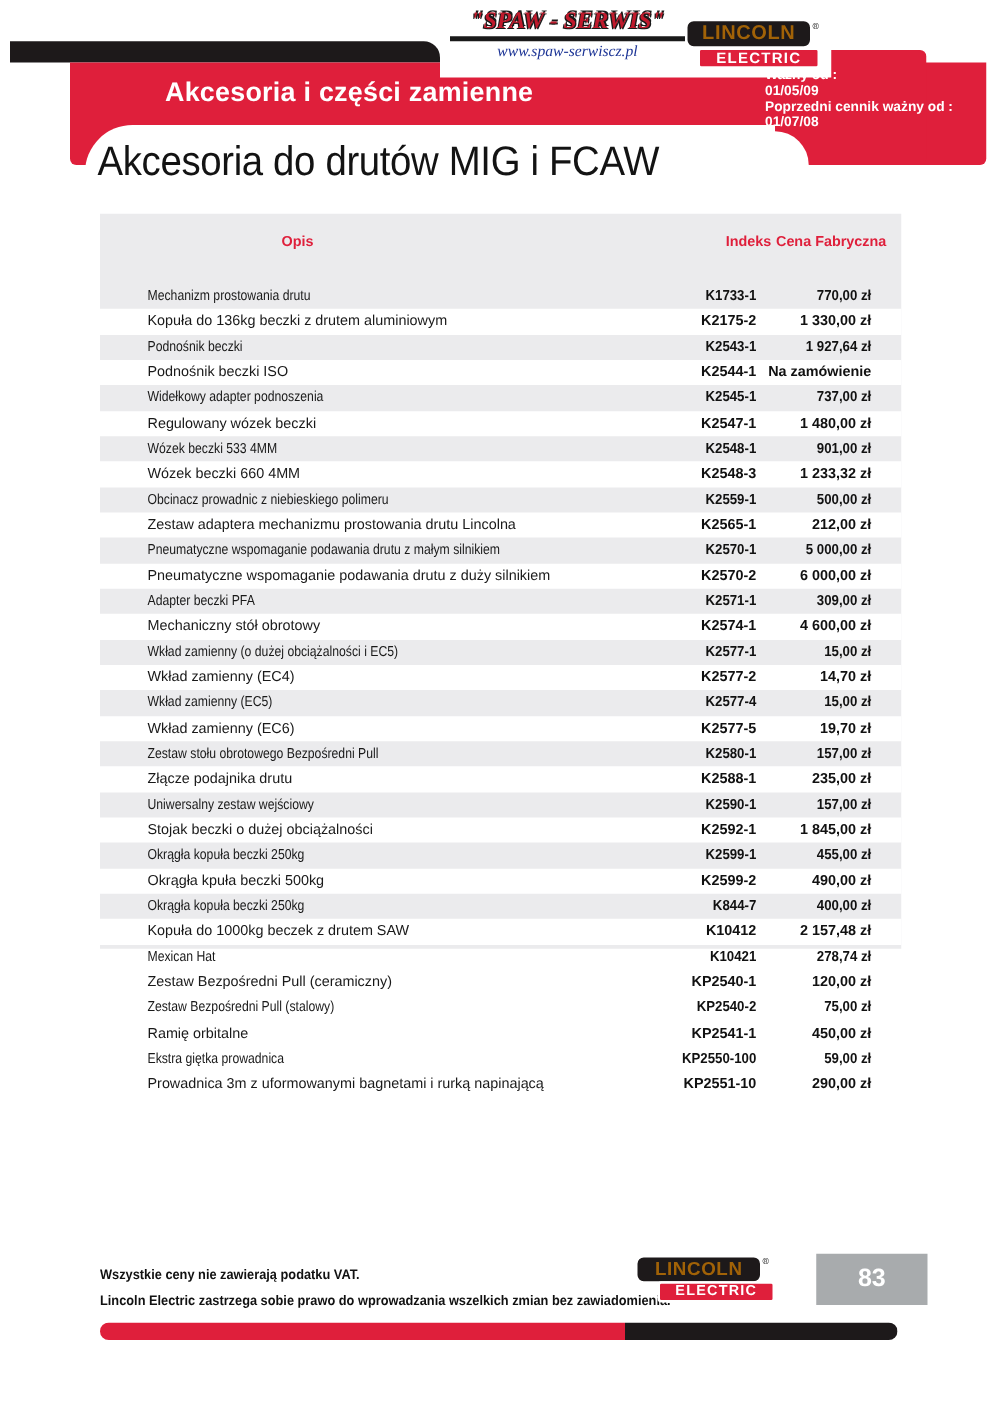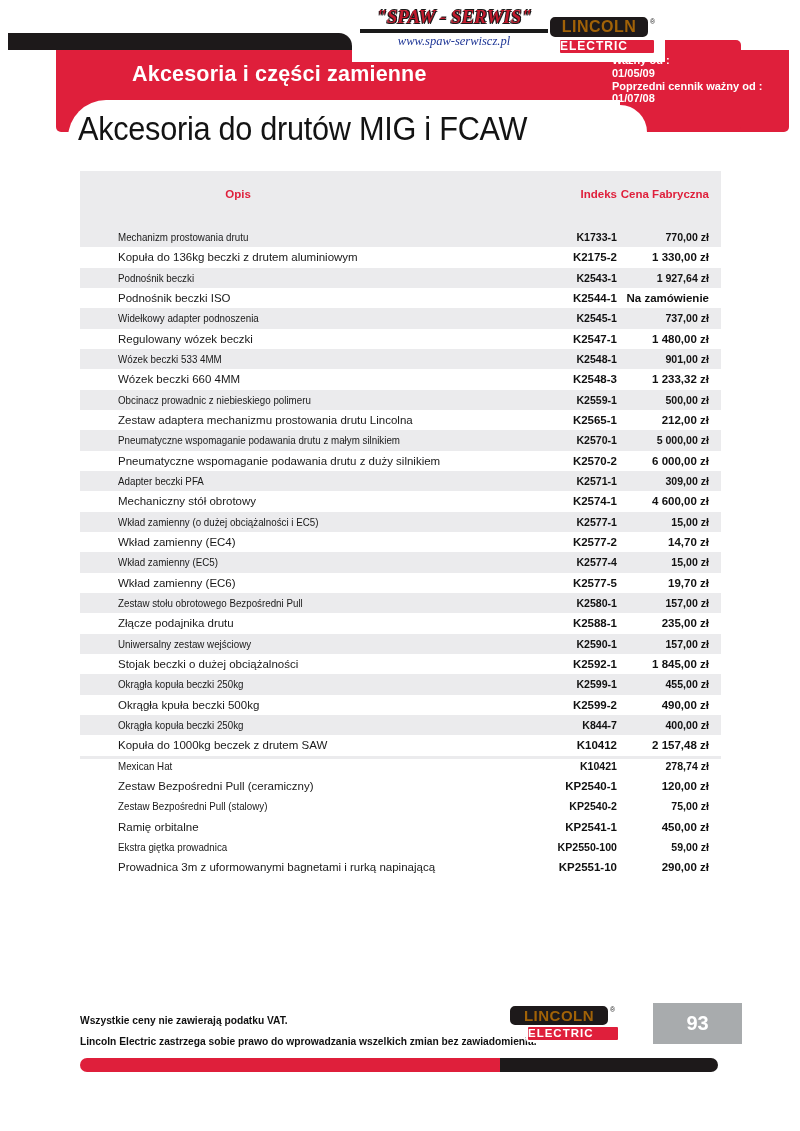--- a/index.html
+++ b/index.html
@@ -30,41 +30,41 @@
     font-size:19px;color:#c01a2c;white-space:nowrap;
     text-shadow:1px 1px 0 #1a1a1a,-1px 1px 0 #1a1a1a,1px -1px 0 #1a1a1a;}
   .spaw-rule{margin:1px auto 1px auto;width:188px;height:4px;
     border-top:3px solid #1a1a1a;border-bottom:1px solid #1a1a1a;box-sizing:border-box;}
   .spaw-url{font-family:"Liberation Serif", serif;font-style:italic;font-weight:normal;
     font-size:12.5px;color:#1d3596;white-space:nowrap;}
   .lincoln-box{position:absolute;background:#17131a;background:#1d191a;color:#a16207;
     font-weight:bold;text-align:center;border-radius:7px;border:2px solid #fff;
     box-sizing:border-box;letter-spacing:.5px;}
   .electric-box{position:absolute;background:#df1f3b;color:#fff;font-weight:bold;
-    border:2px solid #fff;border-radius:3px;box-sizing:border-box;
+    text-align:center;border:2px solid #fff;border-radius:3px;box-sizing:border-box;
     letter-spacing:1px;}
   .reg-mark{position:absolute;font-size:7px;color:#1a1a1a;}
   .top-lincoln{left:196px;top:15px;width:102px;height:24px;font-size:16px;line-height:20px;}
   .top-electric{left:206px;top:38px;width:98px;height:17px;font-size:12px;line-height:13px;}
   .top-reg{left:298px;top:18px;}
   
   .page-title{position:absolute;left:78px;top:110px;font-size:33px;color:#131313;
     transform:scaleX(.93);transform-origin:0 0;white-space:nowrap;letter-spacing:-.3px;}
   
   .price-table{position:absolute;left:80px;top:171px;width:641px;height:588px;
     background:#ebebed;}
   .thead{display:flex;height:56px;padding:17px 12px 0 38px;box-sizing:border-box;
     color:#df1f3b;font-weight:bold;font-size:11.5px;}
   .cell{white-space:nowrap;}
   .cell.desc{flex:1;min-width:0;}
   .cell.idx{width:118px;text-align:right;}
   .cell.price{width:92px;text-align:right;}
   .opis-label{display:inline-block;width:240px;text-align:center;}
   .trow{display:flex;height:20.33px;align-items:center;
-    padding:0 12px 0 38px;box-sizing:border-box;font-size:11.5px;}
+    padding:0 24px 0 38px;box-sizing:border-box;font-size:11.5px;}
   .trow:nth-child(even){background:#ffffff;}
   .trow .desc-inner{display:inline-block;color:#191919;}
   .trow:nth-child(odd) .desc-inner{transform:scaleX(.85);transform-origin:0 50%;}
   .trow .idx,.trow .price{font-weight:bold;color:#111;}
   .trow:nth-child(odd) .idx,.trow:nth-child(odd) .price{
     transform:scaleX(.92);transform-origin:100% 50%;}
   
   .footnote{position:absolute;left:80px;font-size:11px;font-weight:bold;color:#111;
     transform:scaleX(.93);transform-origin:0 0;white-space:nowrap;}
   .footnote.n1{top:1014px;}
@@ -380,18 +380,18 @@
 </div>
 </div>
 
 <div class="footnote n1">Wszystkie ceny nie zawierają podatku VAT.</div>
 <div class="footnote n2">Lincoln Electric zastrzega sobie prawo do wprowadzania wszelkich zmian bez zawiadomienia.</div>
 
 <div class="lincoln-box foot-lincoln">LINCOLN</div>
 <div class="reg-mark foot-reg">®</div>
 <div class="electric-box foot-electric">ELECTRIC</div>
 
-<div class="page-num-box">93</div>
+<div class="page-num-box">83</div>
 
 <div class="bottom-bar">
   <div class="seg-red"></div>
   <div class="seg-black"></div>
 </div>
 
 </body></html>

